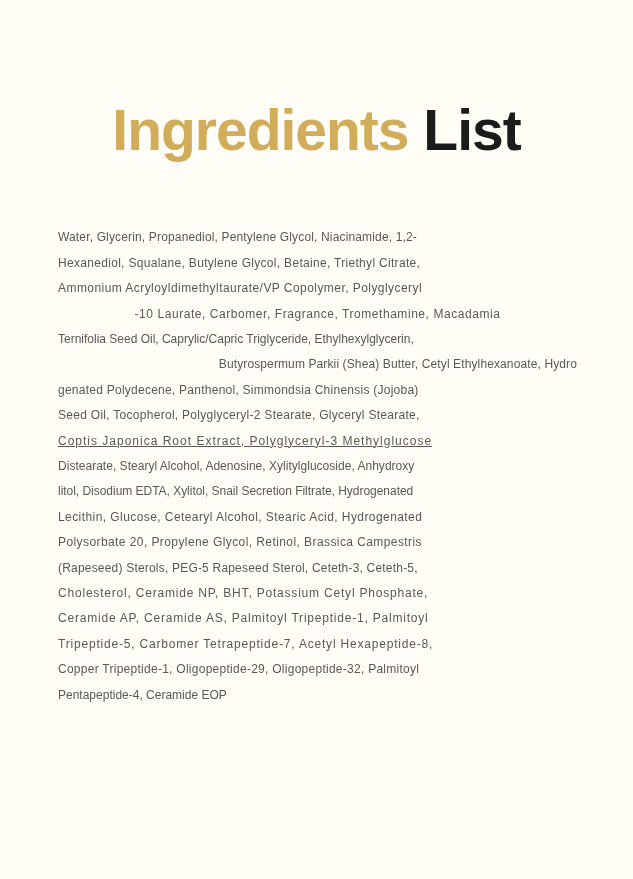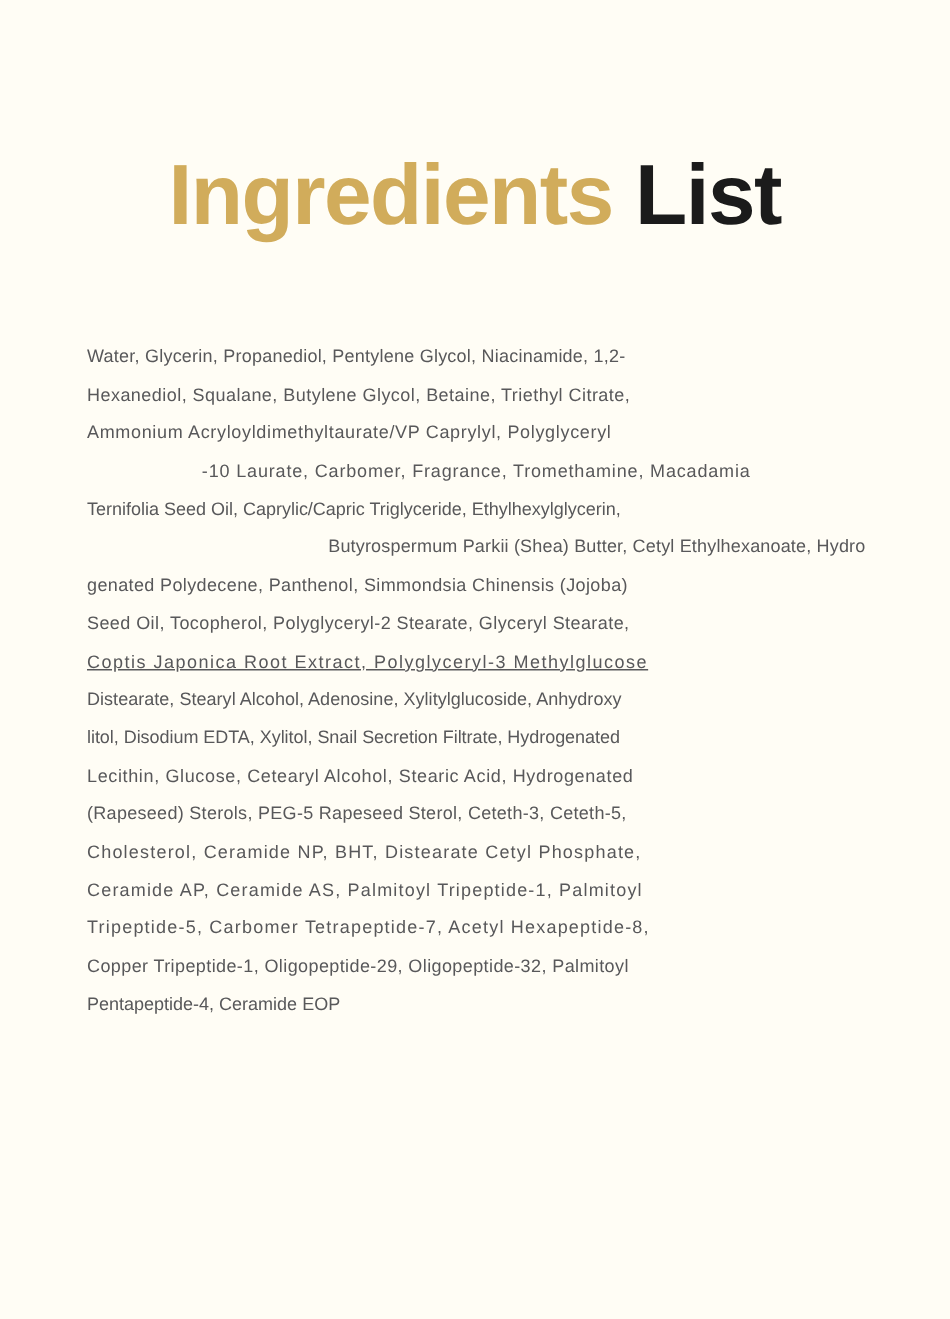--- a/index.html
+++ b/index.html
@@ -55,31 +55,32 @@
 <div class="page">
 
   <h1 class="title">
     <span class="title-gold">Ingredients</span>
     <span class="title-dark">List</span>
   </h1>
 
   <div class="ingredients">
       <div class="ing-line" style="letter-spacing: 0.153px;"><span>Water, Glycerin, Propanediol, Pentylene Glycol, Niacinamide, 1,2-</span></div>
       <div class="ing-line" style="letter-spacing: 0.307px;"><span>Hexanediol, Squalane, Butylene Glycol, Betaine, Triethyl Citrate,</span></div>
-      <div class="ing-line" style="letter-spacing: 0.444px;"><span>Ammonium Acryloyldimethyltaurate/VP Caprylyl, Polyglyceryl</span></div>
+      <div class="ing-line" style="letter-spacing: 0.444px;"><span>Ammonium Acryloyldimethyltaurate/VP Copolymer, Polyglyceryl</span></div>
       <div class="ing-line" style="letter-spacing: 0.556px; text-align: center;"><span>-10 Laurate, Carbomer, Fragrance, Tromethamine, Macadamia</span></div>
       <div class="ing-line" style="letter-spacing: -0.005px;"><span>Ternifolia Seed Oil, Caprylic/Capric Triglyceride, Ethylhexylglycerin,</span></div>
       <div class="ing-line" style="letter-spacing: 0.117px; text-align: right;"><span>Butyrospermum Parkii (Shea) Butter, Cetyl Ethylhexanoate, Hydro</span></div>
       <div class="ing-line" style="letter-spacing: 0.251px;"><span>genated Polydecene, Panthenol, Simmondsia Chinensis (Jojoba)</span></div>
       <div class="ing-line" style="letter-spacing: 0.283px;"><span>Seed Oil, Tocopherol, Polyglyceryl-2 Stearate, Glyceryl Stearate,</span></div>
       <div class="ing-line" style="letter-spacing: 0.999px; text-decoration: underline;"><span>Coptis Japonica Root Extract, Polyglyceryl-3 Methylglucose</span></div>
       <div class="ing-line" style="letter-spacing: 0.022px;"><span>Distearate, Stearyl Alcohol, Adenosine, Xylitylglucoside, Anhydroxy</span></div>
       <div class="ing-line" style="letter-spacing: -0.029px;"><span>litol, Disodium EDTA, Xylitol, Snail Secretion Filtrate, Hydrogenated</span></div>
       <div class="ing-line" style="letter-spacing: 0.425px;"><span>Lecithin, Glucose, Cetearyl Alcohol, Stearic Acid, Hydrogenated</span></div>
+      <div class="ing-line" style="letter-spacing: 0.417px;"><span>Polysorbate 20, Propylene Glycol, Retinol, Brassica Campestris</span></div>
       <div class="ing-line" style="letter-spacing: 0.197px;"><span>(Rapeseed) Sterols, PEG-5 Rapeseed Sterol, Ceteth-3, Ceteth-5,</span></div>
-      <div class="ing-line" style="letter-spacing: 0.8px;"><span>Cholesterol, Ceramide NP, BHT, Distearate Cetyl Phosphate,</span></div>
+      <div class="ing-line" style="letter-spacing: 0.8px;"><span>Cholesterol, Ceramide NP, BHT, Potassium Cetyl Phosphate,</span></div>
       <div class="ing-line" style="letter-spacing: 0.79px;"><span>Ceramide AP, Ceramide AS, Palmitoyl Tripeptide-1, Palmitoyl</span></div>
       <div class="ing-line" style="letter-spacing: 0.806px;"><span>Tripeptide-5, Carbomer Tetrapeptide-7, Acetyl Hexapeptide-8,</span></div>
       <div class="ing-line" style="letter-spacing: 0.266px;"><span>Copper Tripeptide-1, Oligopeptide-29, Oligopeptide-32, Palmitoyl</span></div>
       <div class="ing-line last"><span>Pentapeptide-4, Ceramide EOP</span></div>
     </div>
 
 </div>
 
 </body></html>

